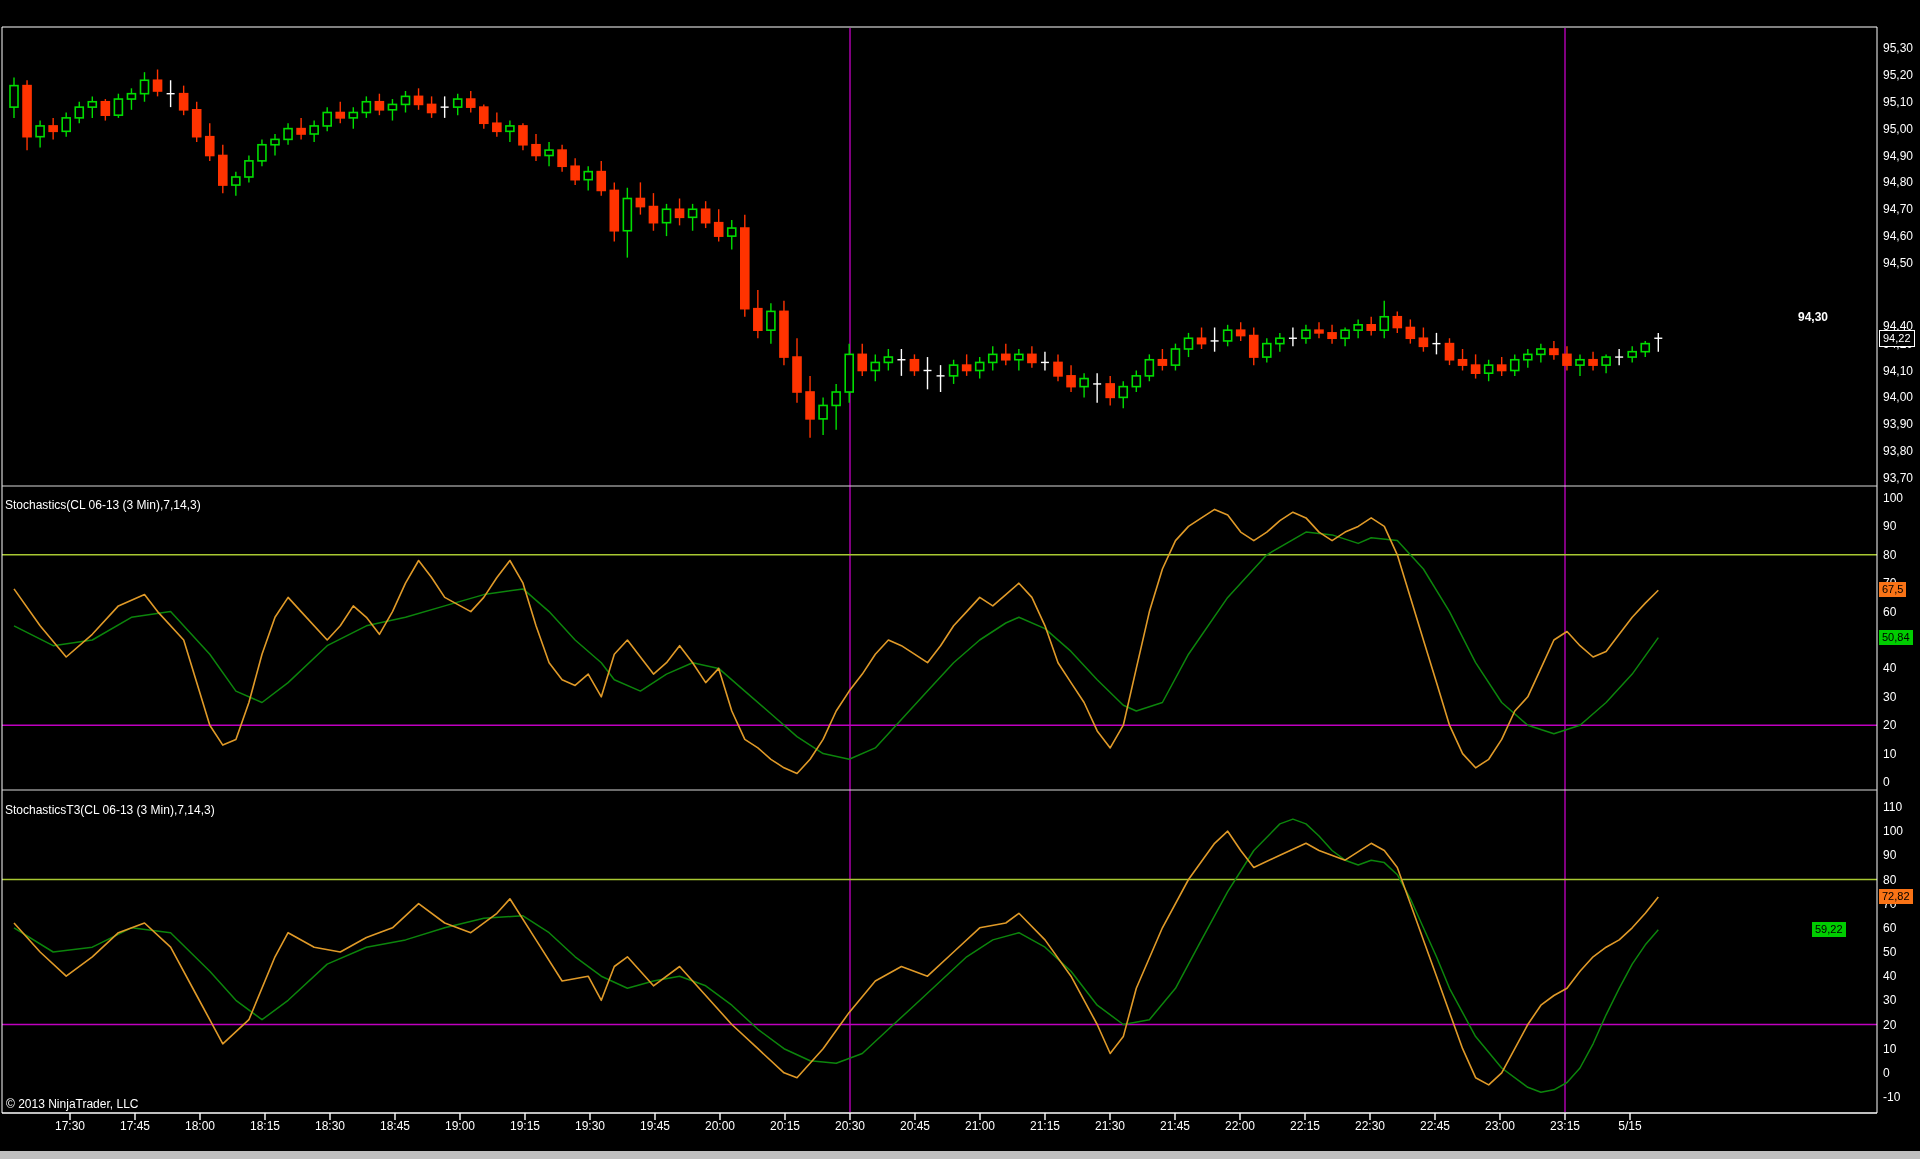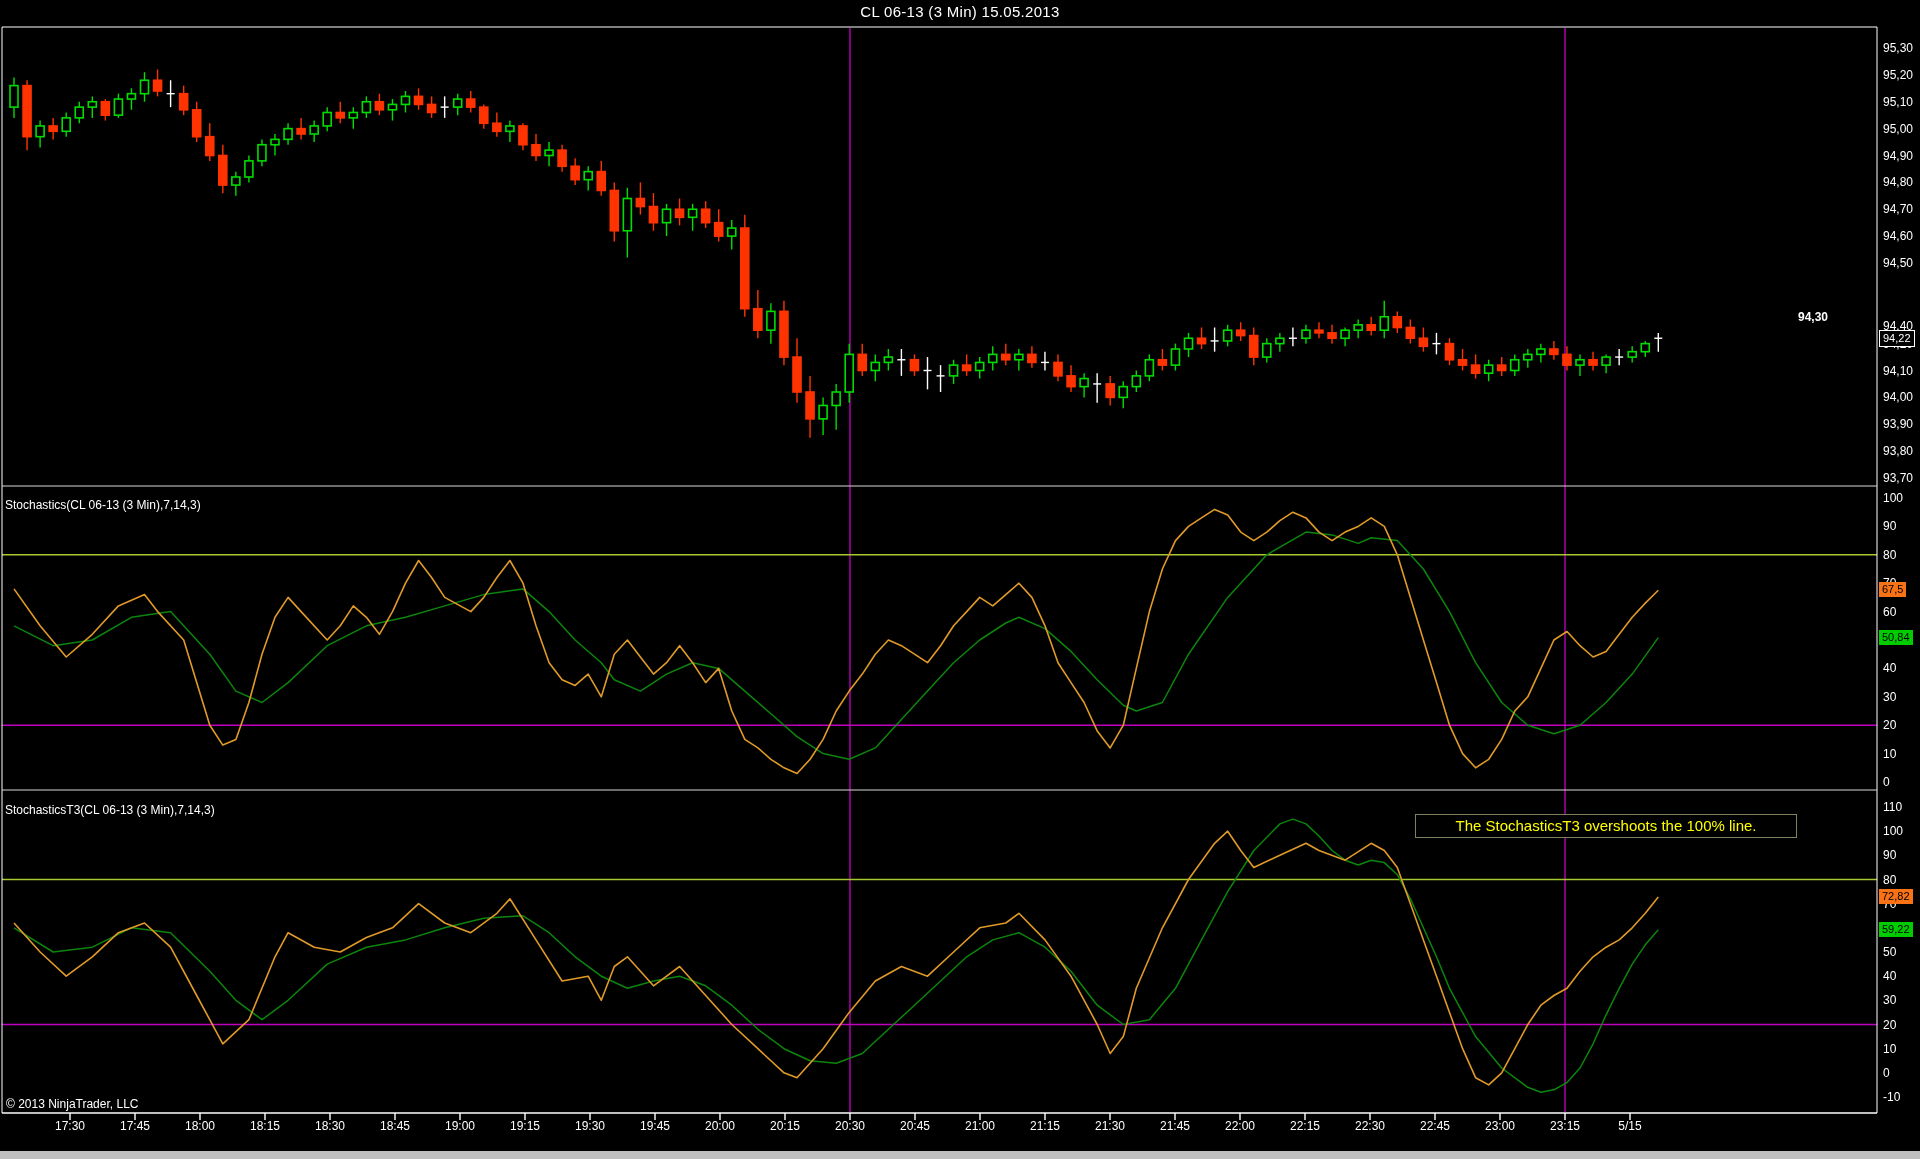--- a/index.html
+++ b/index.html
@@ -316,27 +316,25 @@
       <line x1="1175" y1="1113" x2="1175" y2="1120" stroke="#fff" stroke-width="1.4"></line>
       <line x1="1240" y1="1113" x2="1240" y2="1120" stroke="#fff" stroke-width="1.4"></line>
       <line x1="1305" y1="1113" x2="1305" y2="1120" stroke="#fff" stroke-width="1.4"></line>
       <line x1="1370" y1="1113" x2="1370" y2="1120" stroke="#fff" stroke-width="1.4"></line>
       <line x1="1435" y1="1113" x2="1435" y2="1120" stroke="#fff" stroke-width="1.4"></line>
       <line x1="1500" y1="1113" x2="1500" y2="1120" stroke="#fff" stroke-width="1.4"></line>
       <line x1="1565" y1="1113" x2="1565" y2="1120" stroke="#fff" stroke-width="1.4"></line>
       <line x1="1630" y1="1113" x2="1630" y2="1120" stroke="#fff" stroke-width="1.4"></line>
     </svg>
 
-  <div class="title">CL 06-13 (3 Min)  15.05.2013</div>
 
   <div class="panel-label" style="top:498px">Stochastics(CL 06-13 (3 Min),7,14,3)</div>
 
   <div class="panel-label" style="top:803px">StochasticsT3(CL 06-13 (3 Min),7,14,3)</div>
 
-  <div class="annotation" style="left:1415px;top:814px;width:380px;height:22px">The StochasticsT3 overshoots the 100% line.</div>
 
   <div class="copyright">© 2013 NinjaTrader, LLC</div>
 
   <div id="price-axis">
       <div class="axis-lbl" style="left: 1883px; top: 41px;">95,30</div>
       <div class="axis-lbl" style="left: 1883px; top: 67.875px;">95,20</div>
       <div class="axis-lbl" style="left: 1883px; top: 94.75px;">95,10</div>
       <div class="axis-lbl" style="left: 1883px; top: 121.625px;">95,00</div>
       <div class="axis-lbl" style="left: 1883px; top: 148.5px;">94,90</div>
       <div class="axis-lbl" style="left: 1883px; top: 175.375px;">94,80</div>
@@ -405,16 +403,16 @@
       <div class="time-lbl" style="left: 1435px; top: 1119px;">22:45</div>
       <div class="time-lbl" style="left: 1500px; top: 1119px;">23:00</div>
       <div class="time-lbl" style="left: 1565px; top: 1119px;">23:15</div>
       <div class="time-lbl" style="left: 1630px; top: 1119px;">5/15</div>
     </div>
 
   <div class="badge price" id="price-badge" style="left: 1879px; top: 330.25px;">94,22</div>
   <div class="badge orange" id="st-badge-0" style="left: 1879px; top: 582.3px;">67,5</div>
   <div class="badge green" id="st-badge-1" style="left: 1879px; top: 629.614px;">50,84</div>
   <div class="badge orange" id="t3-badge-0" style="left: 1879px; top: 888.852px;">72,82</div>
-  <div class="badge green" id="t3-badge-1" style="left: 1879px; top: 921.718px;">59,22</div>
+  <div class="badge green" id="t3-badge-1" style="left: 1812px; top: 921.718px;">59,22</div>
 
   <div class="bottom-strip"></div>
 </div>
 
 </body></html>

